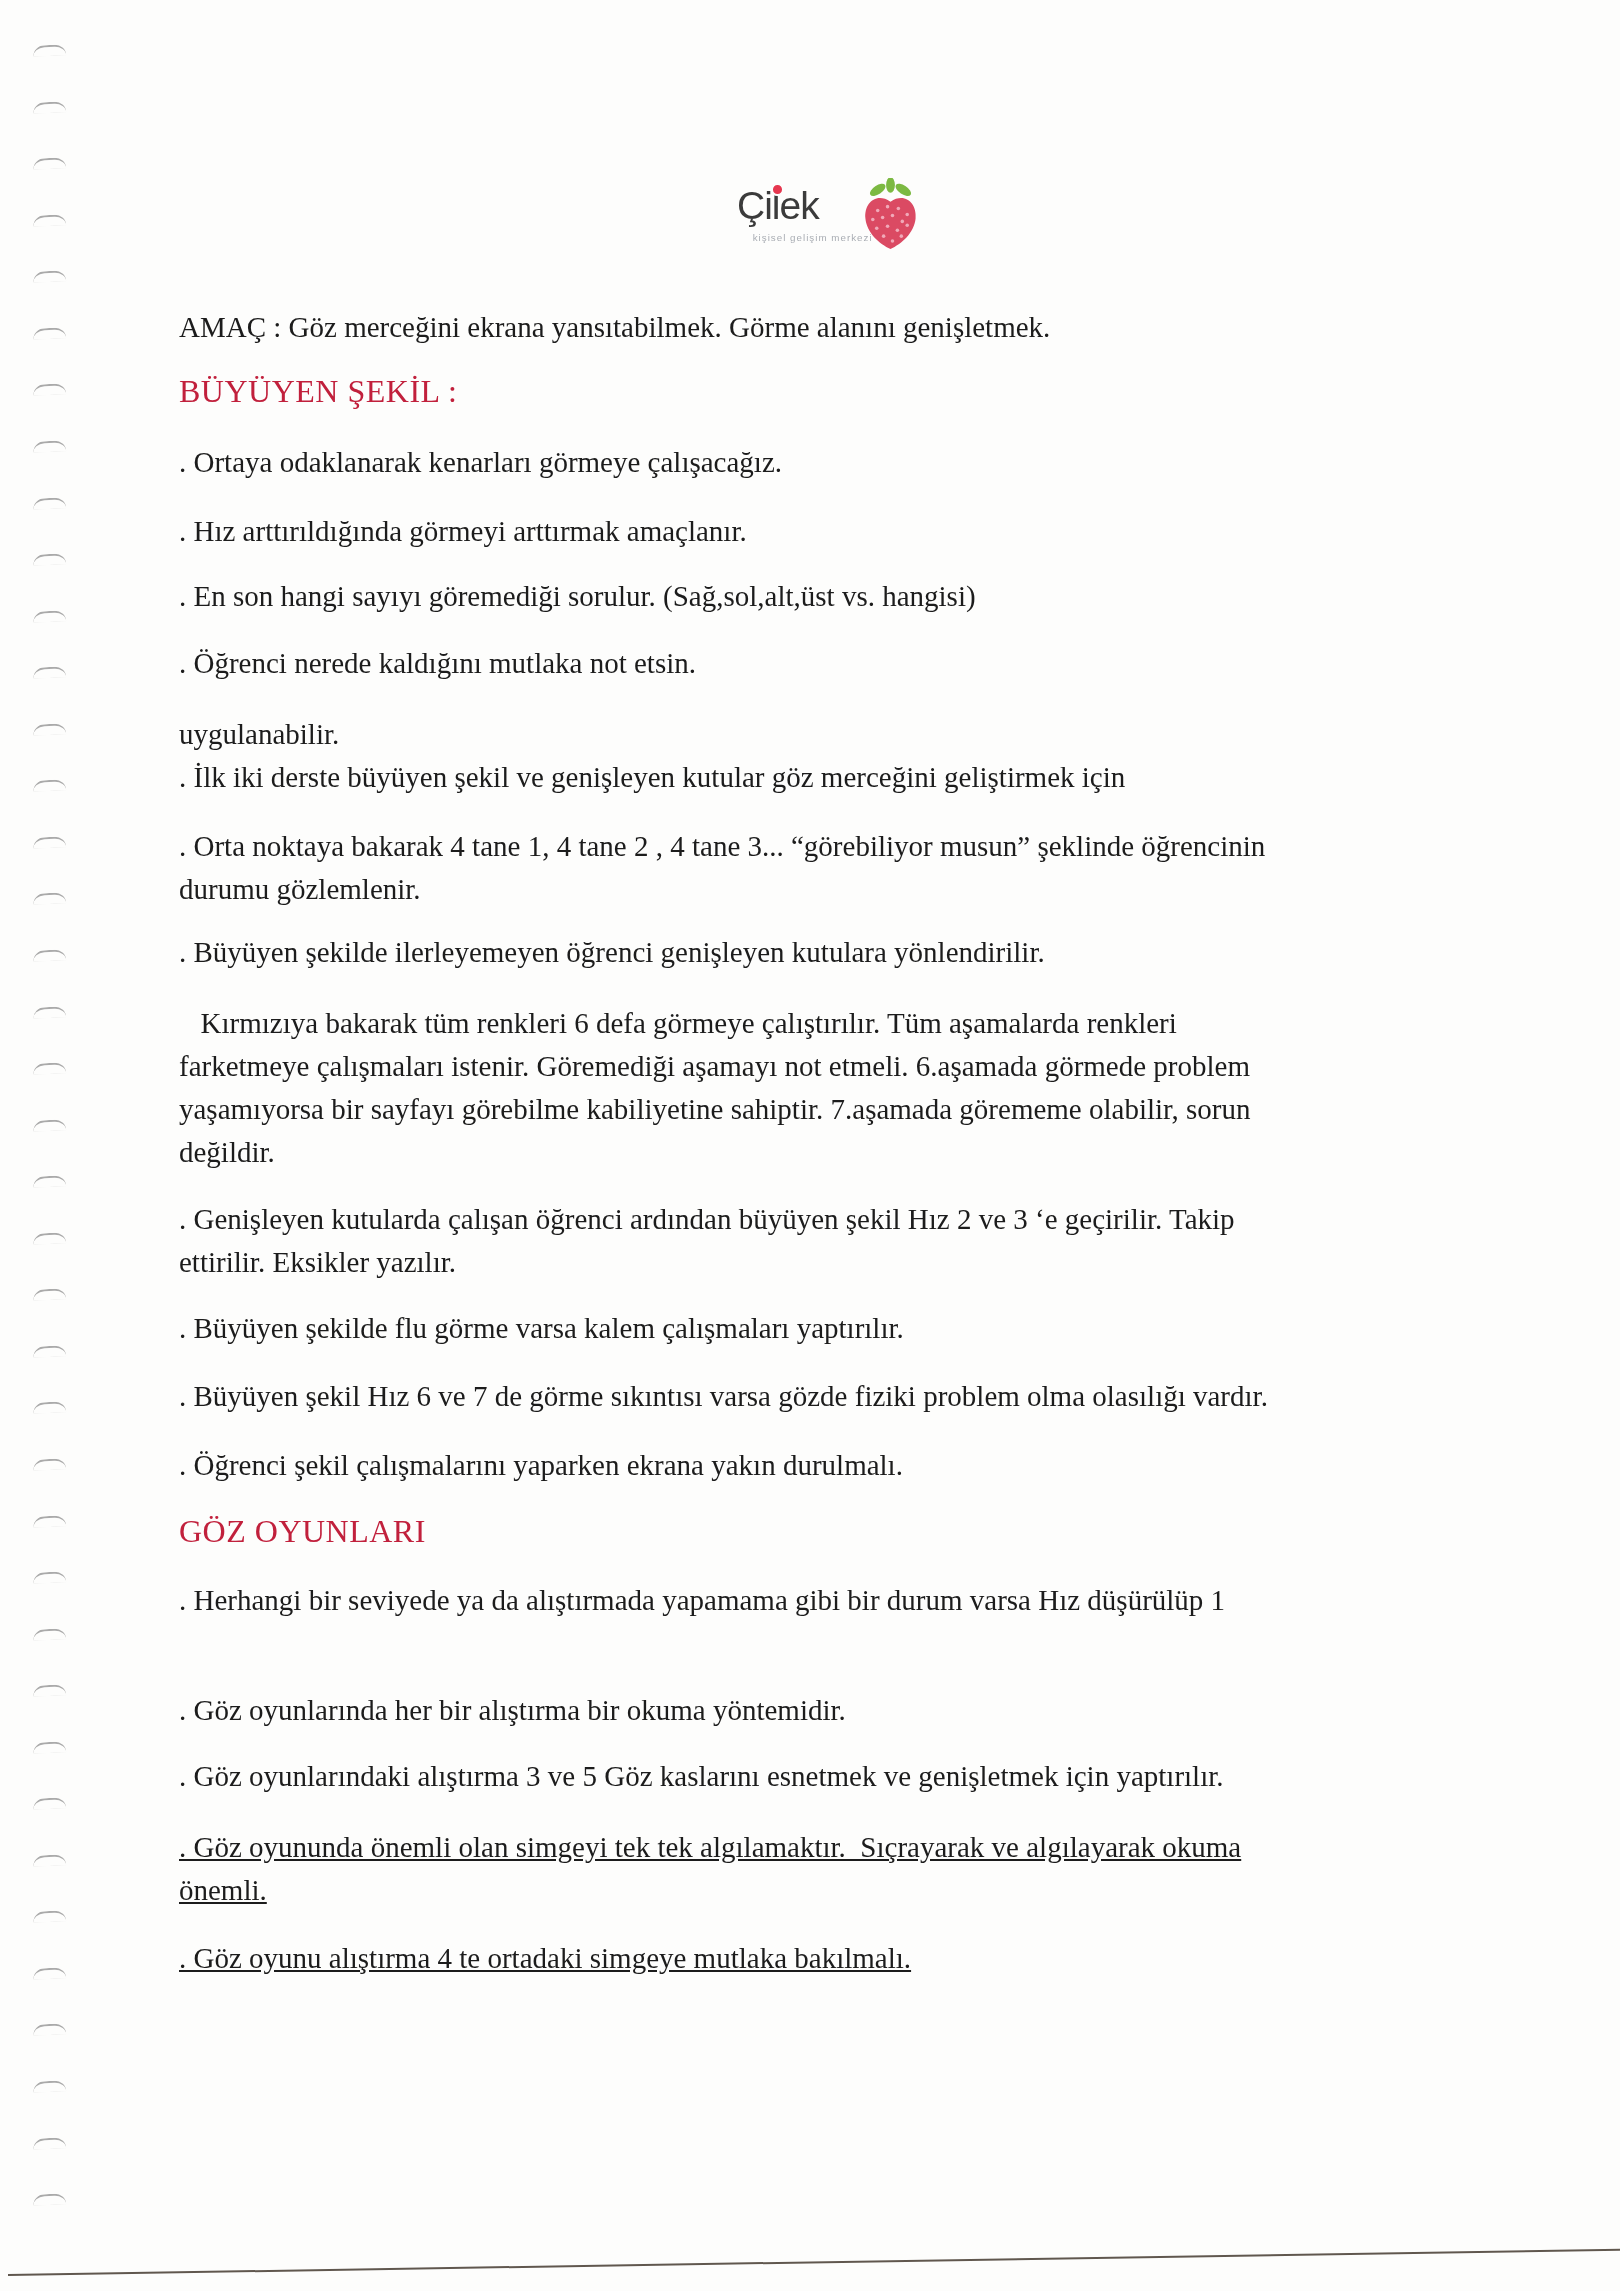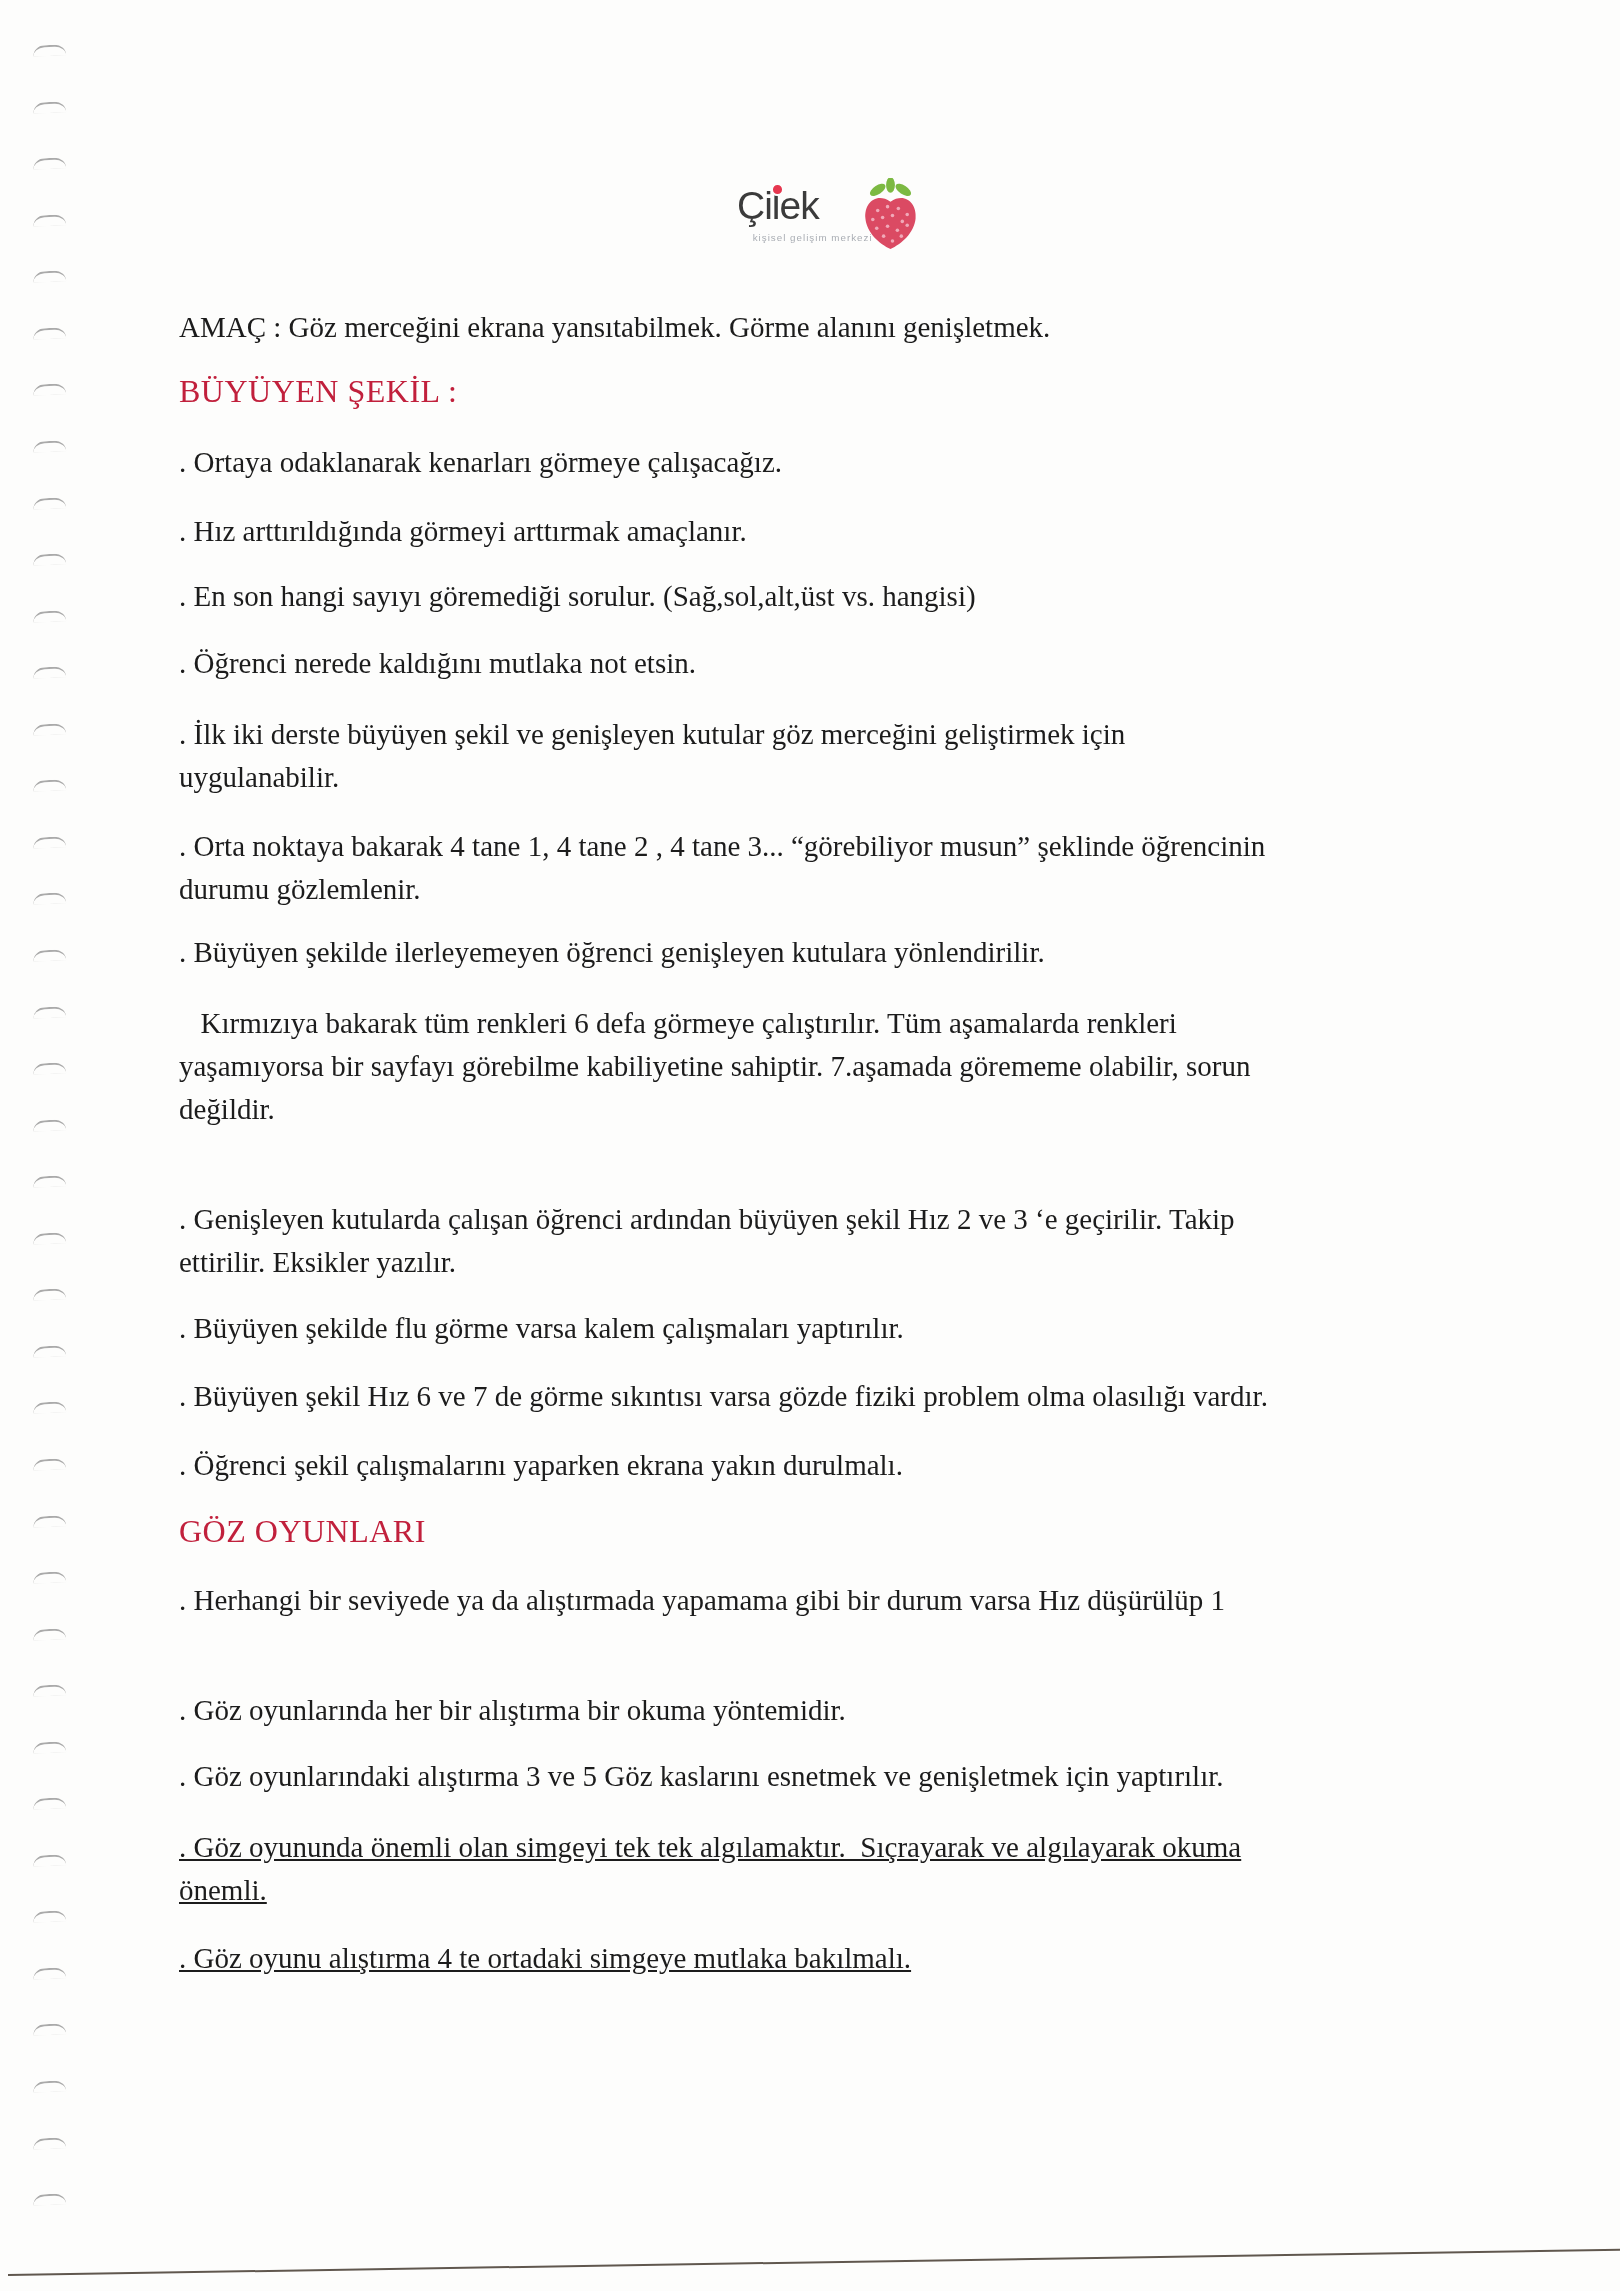--- a/index.html
+++ b/index.html
@@ -192,32 +192,33 @@
       <div class="block" style="top: 510px;">
         <div class="line">. Hız arttırıldığında görmeyi arttırmak amaçlanır.</div>
       </div>
       <div class="block" style="top: 575px;">
         <div class="line">. En son hangi sayıyı göremediği sorulur. (Sağ,sol,alt,üst vs. hangisi)</div>
       </div>
       <div class="block" style="top: 642px;">
         <div class="line">. Öğrenci nerede kaldığını mutlaka not etsin.</div>
       </div>
       <div class="block" style="top: 713px;">
+        <div class="line">uygulanabilir.</div>
         <div class="line">. İlk iki derste büyüyen şekil ve genişleyen kutular göz merceğini geliştirmek için</div>
-        <div class="line">uygulanabilir.</div>
       </div>
       <div class="block" style="top: 825px;">
         <div class="line">. Orta noktaya bakarak 4 tane 1, 4 tane 2 , 4 tane 3... “görebiliyor musun” şeklinde öğrencinin</div>
         <div class="line">durumu gözlemlenir.</div>
       </div>
       <div class="block" style="top: 931px;">
         <div class="line">. Büyüyen şekilde ilerleyemeyen öğrenci genişleyen kutulara yönlendirilir.</div>
       </div>
       <div class="block" style="top: 1002px;">
         <div class="line" style="text-indent: 21.6px;">Kırmızıya bakarak tüm renkleri 6 defa görmeye çalıştırılır. Tüm aşamalarda renkleri</div>
+        <div class="line">farketmeye çalışmaları istenir. Göremediği aşamayı not etmeli. 6.aşamada görmede problem</div>
         <div class="line">yaşamıyorsa bir sayfayı görebilme kabiliyetine sahiptir. 7.aşamada görememe olabilir, sorun</div>
         <div class="line">değildir.</div>
       </div>
       <div class="block" style="top: 1198px;">
         <div class="line">. Genişleyen kutularda çalışan öğrenci ardından büyüyen şekil Hız 2 ve 3 ‘e geçirilir. Takip</div>
         <div class="line">ettirilir. Eksikler yazılır.</div>
       </div>
       <div class="block" style="top: 1307px;">
         <div class="line">. Büyüyen şekilde flu görme varsa kalem çalışmaları yaptırılır.</div>
       </div>

